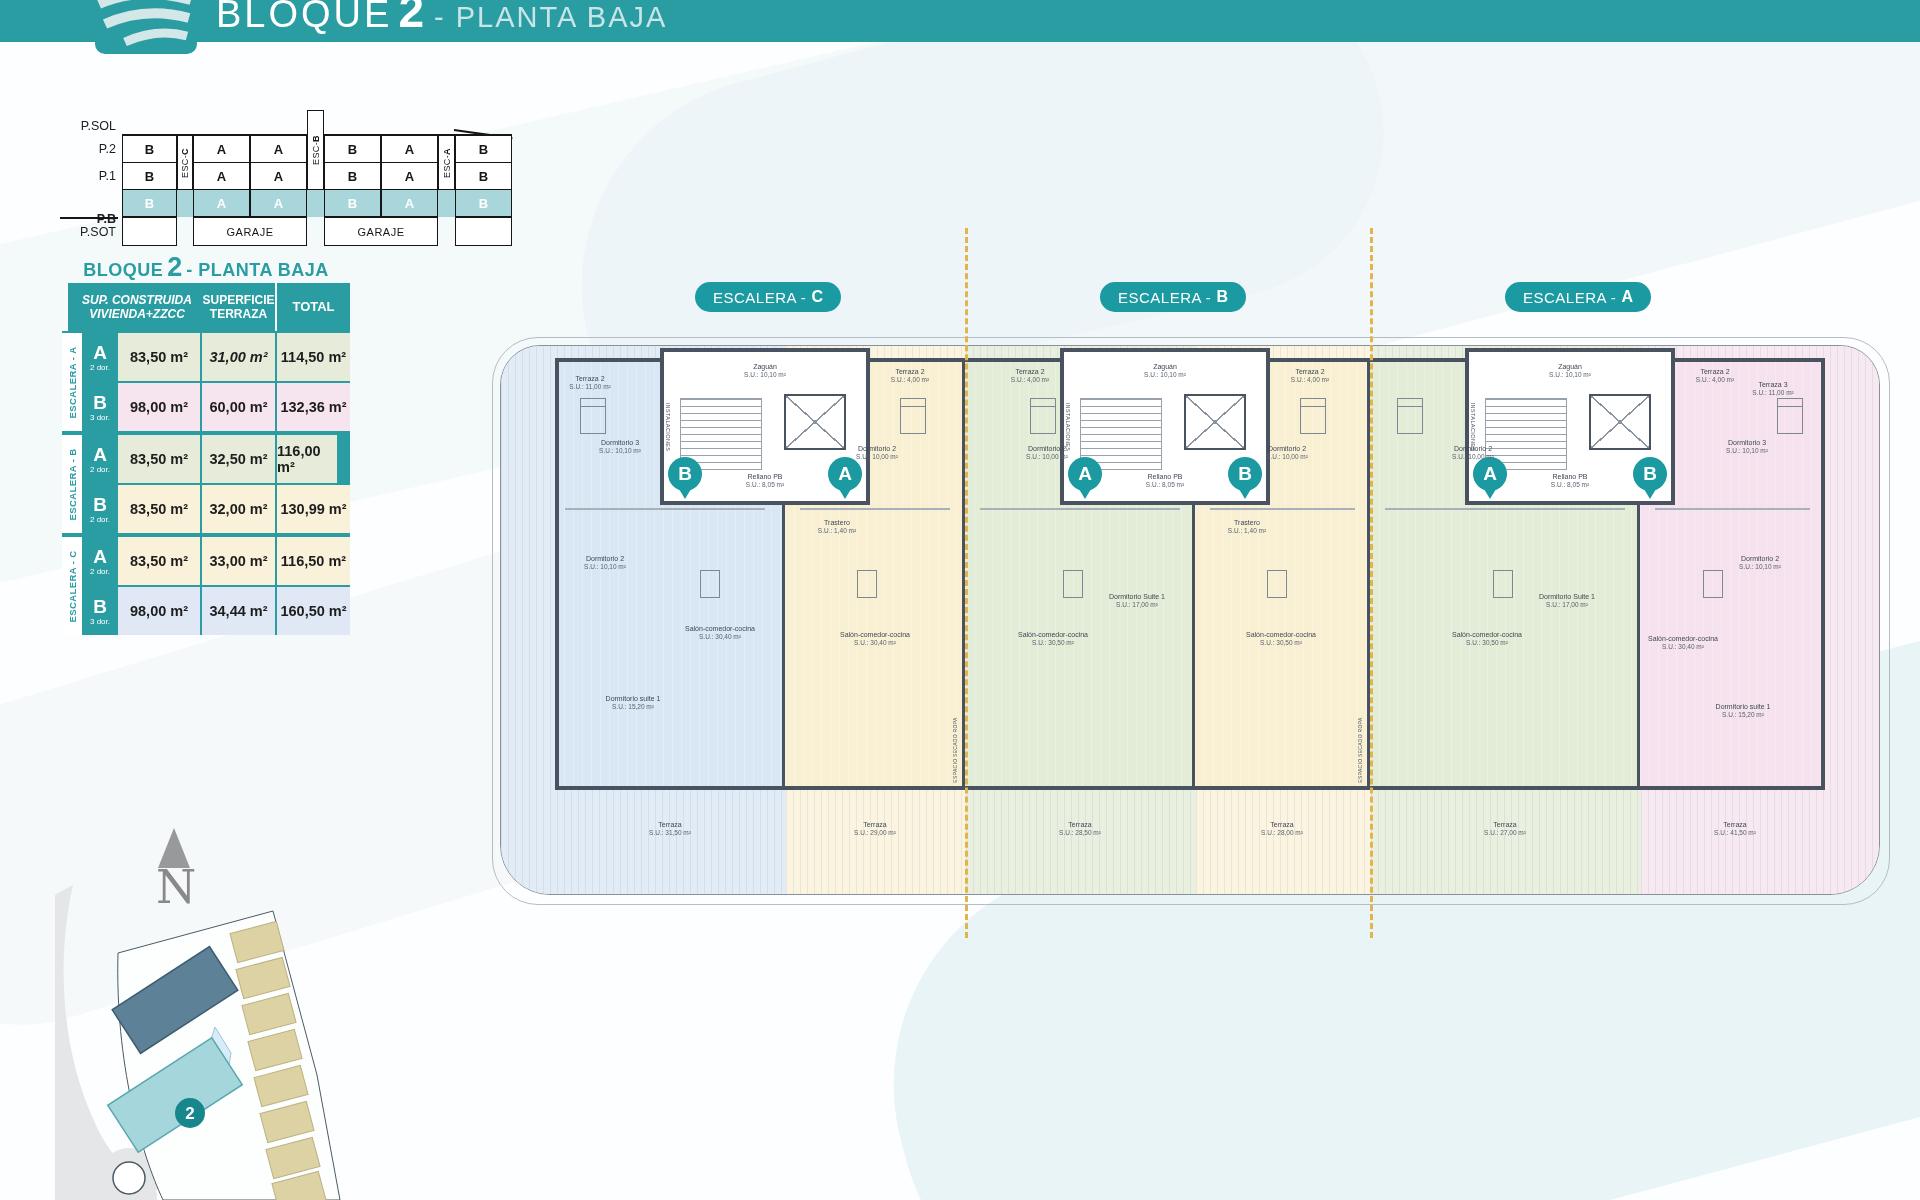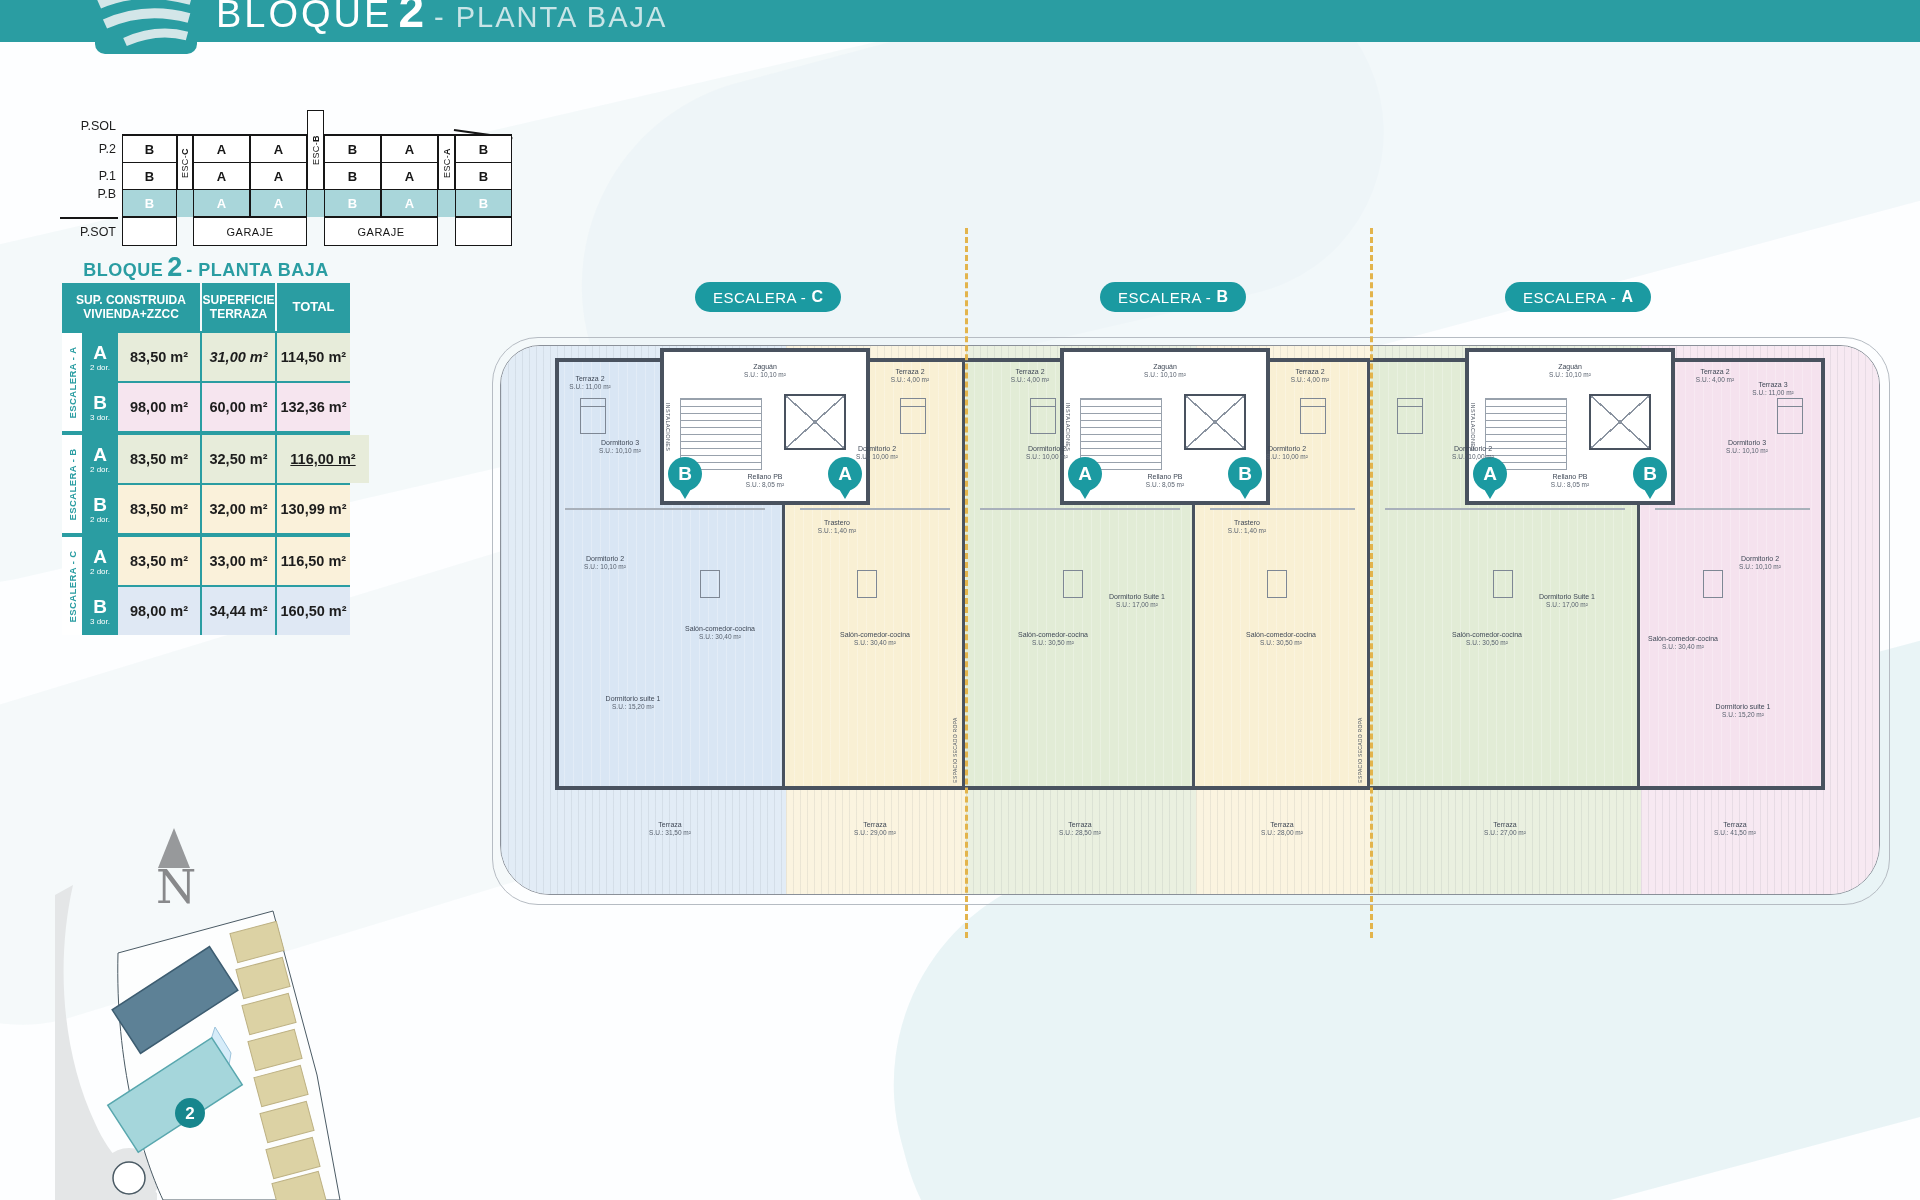--- a/index.html
+++ b/index.html
@@ -85,21 +85,21 @@
   </svg>
 </div>
 <div id="hdr-title">
   <span class="t1">BLOQUE</span><span class="t2">2</span><span class="t3">- PLANTA BAJA</span>
 </div>
 
 <div id="stack">
   <div class="fl" style="right:414px;top:38px;left:auto;width:56px;right:auto;left:0;">P.SOL</div>
   <div class="fl" style="left:0;top:61px;">P.2</div>
   <div class="fl" style="left:0;top:88px;">P.1</div>
-  <div class="fl" style="left:0;top:106px;">P.B</div>
+  <div class="fl" style="left:0;top:131px;font-weight:bold;">P.B</div>
   <div class="fl" style="left:0;top:144px;">P.SOT</div>
   <div class="hline" style="left:62px;top:46px;width:390px;"></div>
   <div class="hline" style="left:0px;top:129px;width:58px;"></div>
   <div class="hline" style="left:394px;top:41px;width:59px;transform:rotate(8deg);transform-origin:left center;"></div>
 
   <div class="sc" style="left:62px;top:47px;width:55px;height:28px;">B</div>
   <div class="sc" style="left:133px;top:47px;width:57px;height:28px;">A</div>
   <div class="sc" style="left:190px;top:47px;width:57px;height:28px;">A</div>
   <div class="sc" style="left:264px;top:47px;width:57px;height:28px;">B</div>
   <div class="sc" style="left:321px;top:47px;width:57px;height:28px;">A</div>
@@ -134,21 +134,21 @@
   <div class="sc" style="left:133px;top:129px;width:114px;height:29px;font-weight:400;font-size:11px;letter-spacing:.5px;">GARAJE</div>
   <div class="sc" style="left:264px;top:129px;width:114px;height:29px;font-weight:400;font-size:11px;letter-spacing:.5px;">GARAJE</div>
   <div class="sc" style="left:395px;top:129px;width:57px;height:29px;"></div>
 </div>
 
 <div id="tbl">
   <div id="tbl-title">
     <span class="a">BLOQUE</span><span class="b">2</span><span class="a">- PLANTA BAJA</span>
   </div>
   <div id="tbl-teal"></div>
-  <div class="hc" style="left:2px;width:138px;">
+  <div class="hc" style="left:8px;width:138px;font-style:italic;">
         <span>SUP. CONSTRUIDA</span>
         <span>VIVIENDA+ZZCC</span>
       </div>
   <div class="hc" style="left:142px;width:73px;">
         <span>SUPERFICIE</span>
         <span>TERRAZA</span>
       </div>
   <div class="hc" style="left:217px;width:73px;font-size:13px;">
         <span>TOTAL</span>
       </div>
@@ -191,21 +191,21 @@
   <div class="vc" style="left:58px;top:81px;width:82px;height:48px;background:#e7ecda;">83,50 m²</div>
   <div class="vc" style="left:142px;top:81px;width:73px;height:48px;background:#e7ecda;font-style:italic;">31,00 m²</div>
   <div class="vc" style="left:217px;top:81px;width:73px;height:48px;background:#e7ecda;">114,50 m²</div>
 
   <div class="vc" style="left:58px;top:131px;width:82px;height:48px;background:#f6e5ef;">98,00 m²</div>
   <div class="vc" style="left:142px;top:131px;width:73px;height:48px;background:#f6e5ef;">60,00 m²</div>
   <div class="vc" style="left:217px;top:131px;width:73px;height:48px;background:#f6e5ef;">132,36 m²</div>
 
   <div class="vc" style="left:58px;top:183px;width:82px;height:48px;background:#e7ecda;">83,50 m²</div>
   <div class="vc" style="left:142px;top:183px;width:73px;height:48px;background:#e7ecda;">32,50 m²</div>
-  <div class="vc" style="left:217px;top:183px;width:92px;height:48px;background:#e7ecda;text-decoration:underline;">116,00 m²</div>
+  <div class="vc" style="left:217px;top:183px;width:60px;height:48px;background:#e7ecda;">116,00 m²</div>
 
   <div class="vc" style="left:58px;top:233px;width:82px;height:48px;background:#faf1da;">83,50 m²</div>
   <div class="vc" style="left:142px;top:233px;width:73px;height:48px;background:#faf1da;">32,00 m²</div>
   <div class="vc" style="left:217px;top:233px;width:73px;height:48px;background:#faf1da;">130,99 m²</div>
 
   <div class="vc" style="left:58px;top:285px;width:82px;height:48px;background:#faf1da;">83,50 m²</div>
   <div class="vc" style="left:142px;top:285px;width:73px;height:48px;background:#faf1da;">33,00 m²</div>
   <div class="vc" style="left:217px;top:285px;width:73px;height:48px;background:#faf1da;">116,50 m²</div>
 
   <div class="vc" style="left:58px;top:335px;width:82px;height:48px;background:#dfe8f4;">98,00 m²</div>

